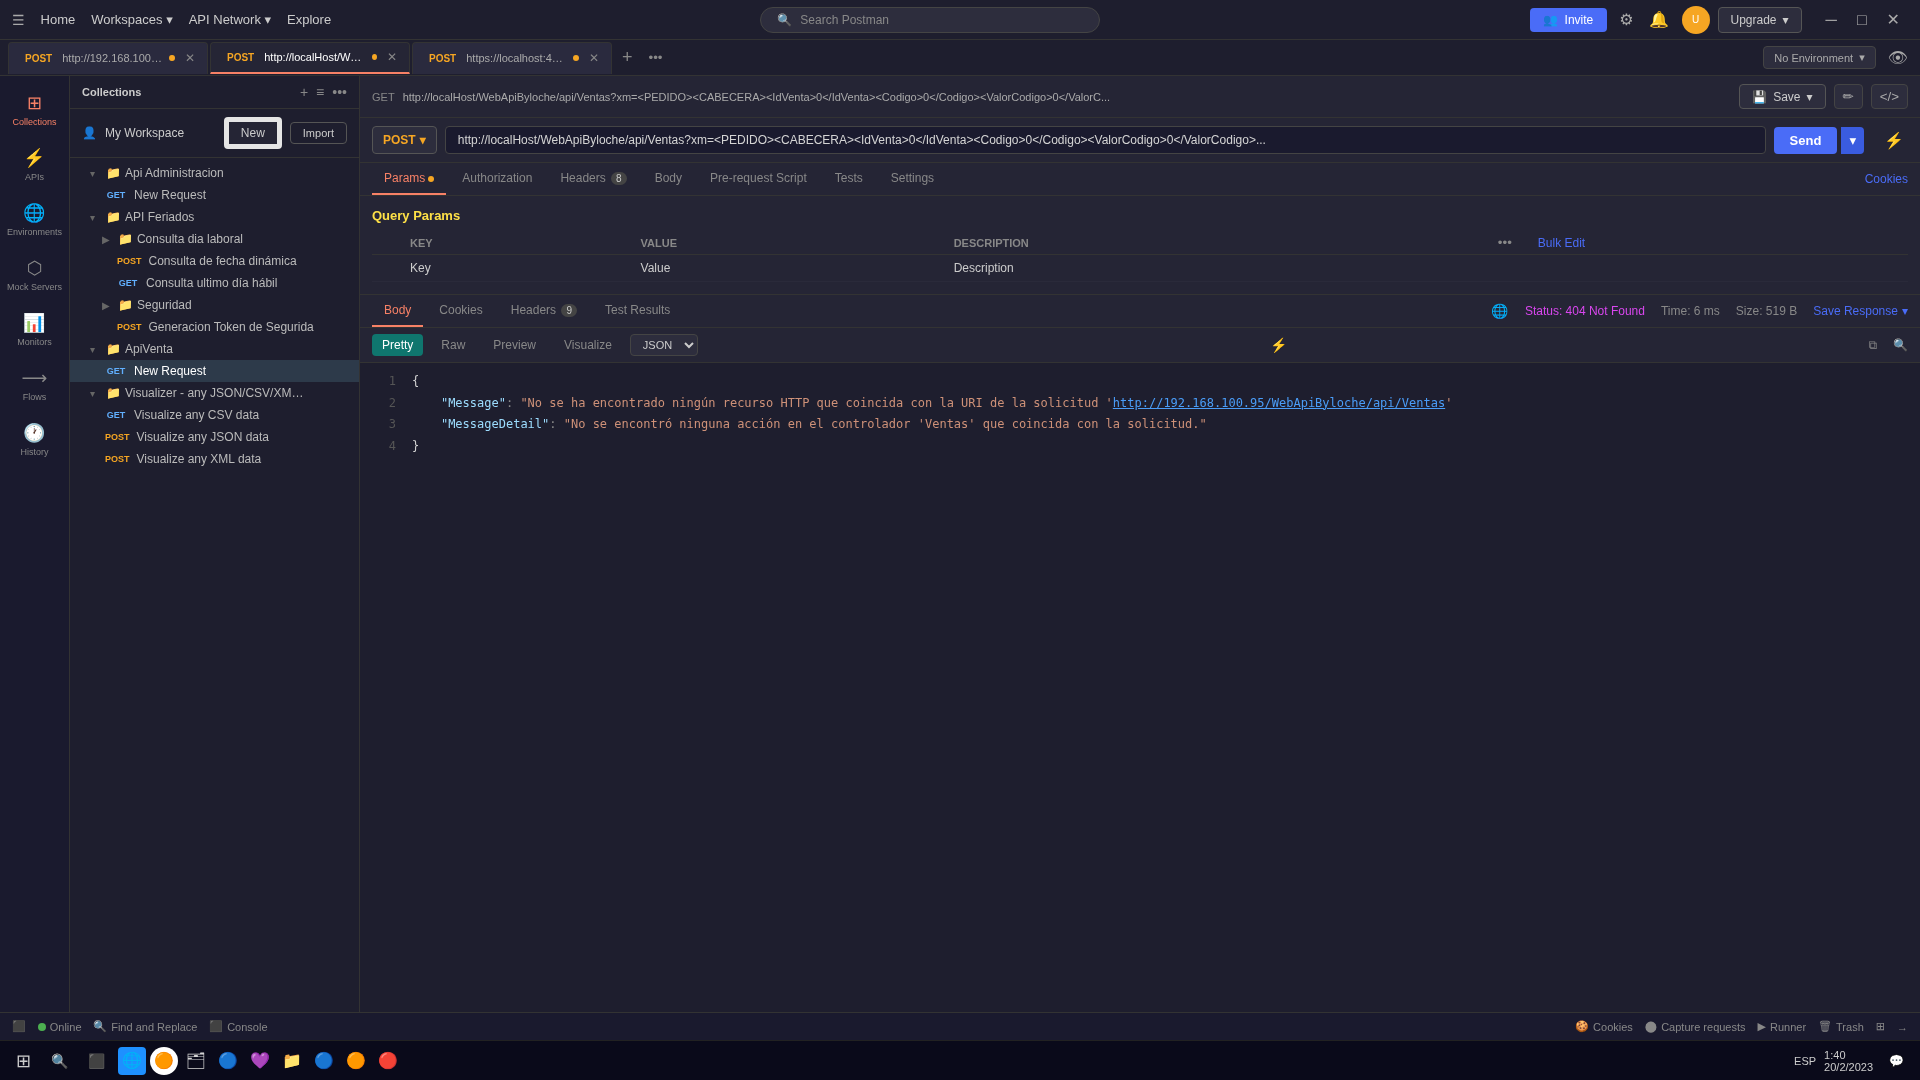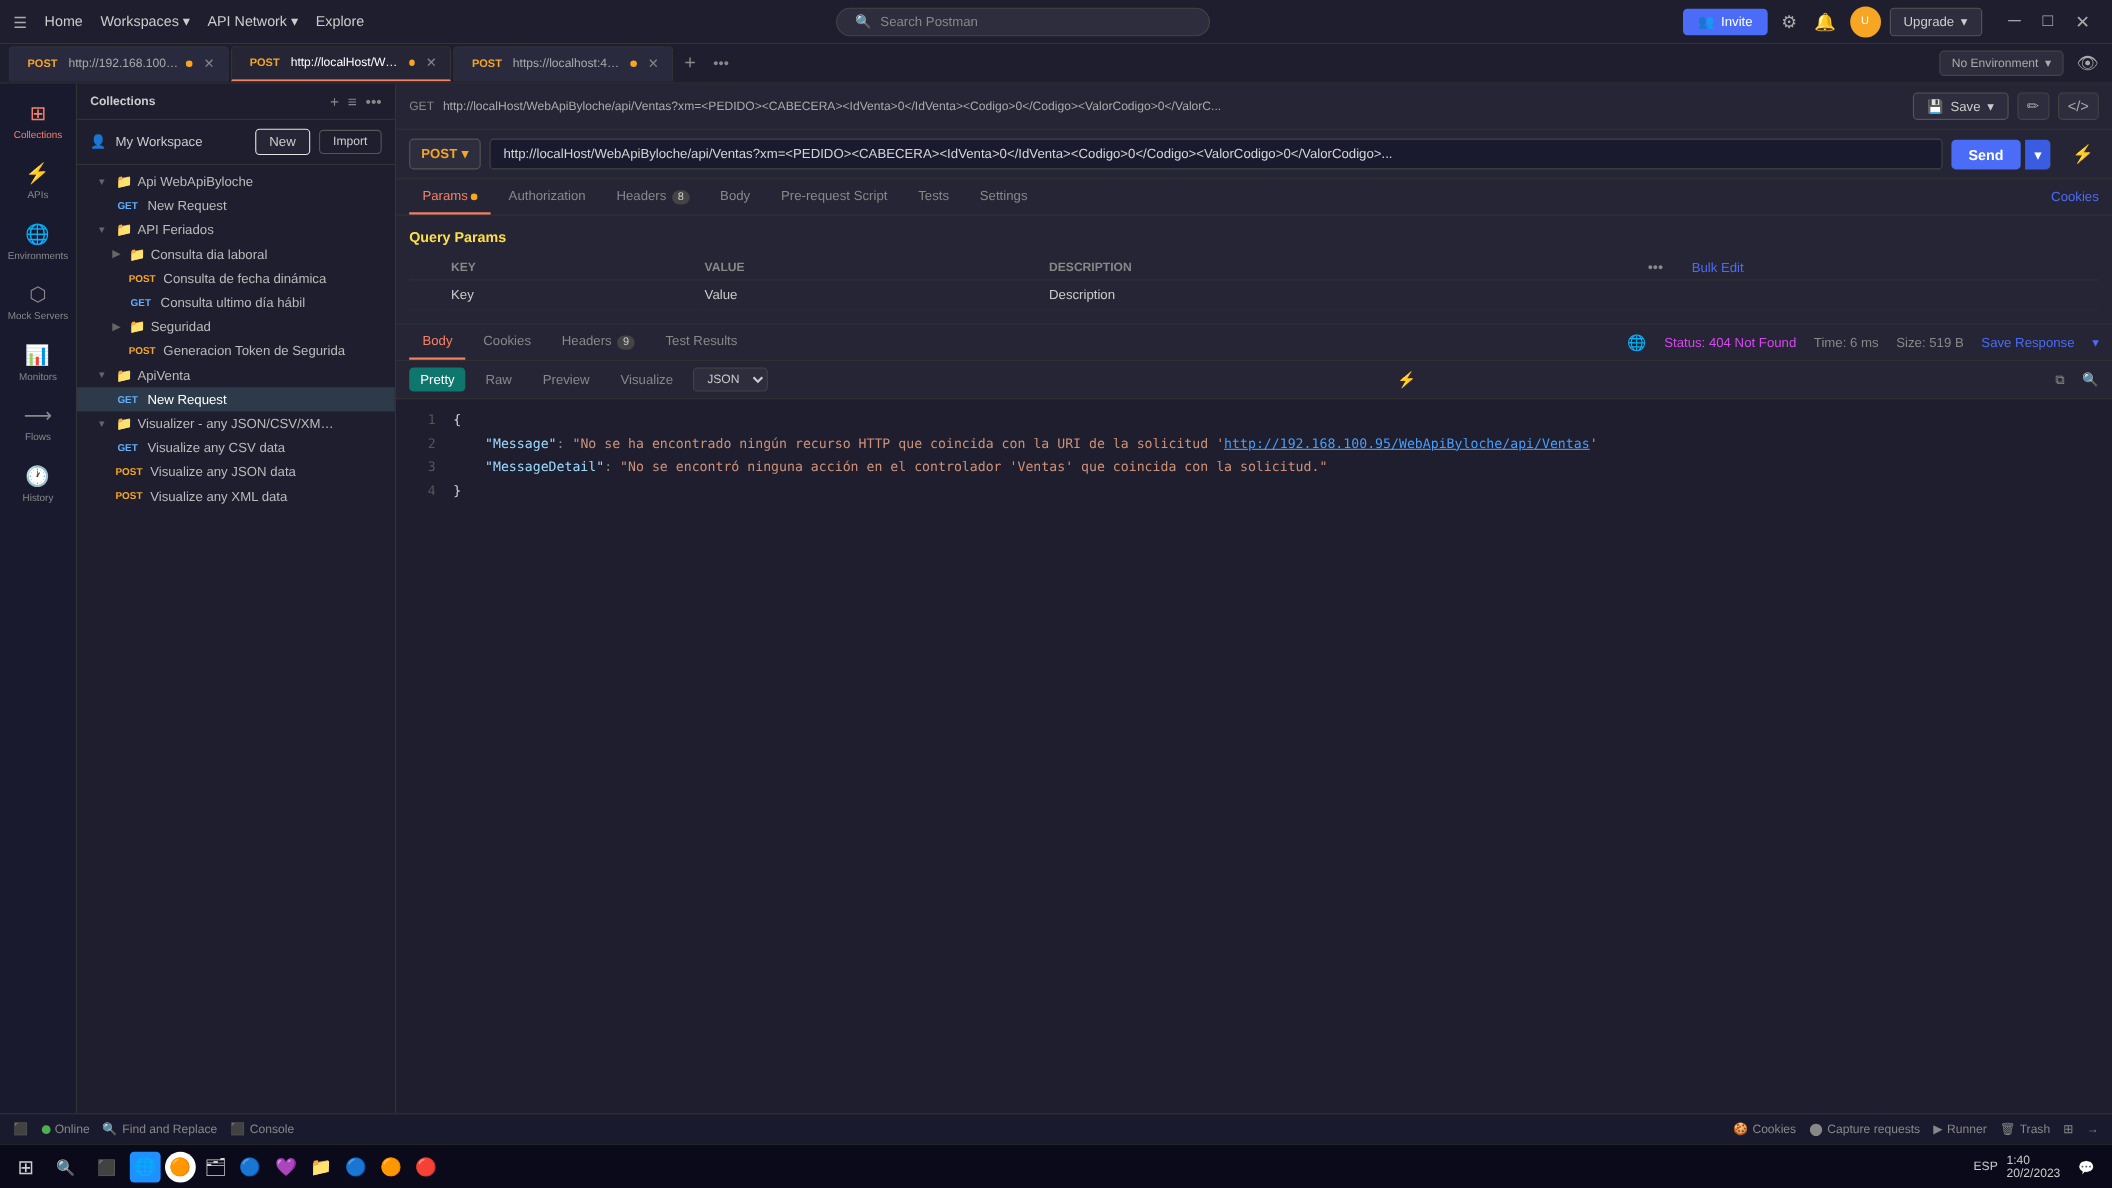--- a/index.html
+++ b/index.html
@@ -43,21 +43,21 @@
     .sidebar-item .icon { font-size: 18px; }
     .sidebar-item .label { font-size: 9px; text-align: center; }
 
     
     .collections-panel { width: 290px; background: #1e1e2e; border-right: 1px solid #333; display: flex; flex-direction: column; flex-shrink: 0; overflow: hidden; }
     .panel-header { display: flex; align-items: center; justify-content: space-between; padding: 8px 12px; border-bottom: 1px solid #333; }
     .panel-header-title { font-size: 11px; color: #ccc; font-weight: 600; }
     .panel-header-actions { display: flex; gap: 8px; }
     .panel-header-actions span { color: #888; cursor: pointer; font-size: 14px; }
     .panel-actions { display: flex; align-items: center; gap: 8px; padding: 8px 12px; border-bottom: 1px solid #333; }
-    .new-btn { background: #252535; border: 1px solid #e5e5e5; color: #ccc; border-radius: 4px; padding: 4px 12px; font-size: 12px; cursor: pointer; }
+    .new-btn { background: #252535; border: 5px solid #e5e5e5; color: #ccc; border-radius: 4px; padding: 4px 12px; font-size: 12px; cursor: pointer; }
     .import-btn { background: none; border: 1px solid #555; color: #ccc; border-radius: 4px; padding: 4px 12px; font-size: 11px; cursor: pointer; }
     .collections-tree { flex: 1; overflow-y: auto; padding: 4px 0; }
     .tree-item { display: flex; align-items: center; padding: 4px 8px; cursor: pointer; color: #bbb; font-size: 12px; gap: 4px; }
     .tree-item.active { background: #2d3a4a; color: #fff; }
     .tree-item .chevron { color: #666; font-size: 10px; width: 12px; }
     .tree-item .folder-icon { font-size: 12px; color: #888; }
     .tree-item .method-tag { font-size: 9px; font-weight: bold; padding: 1px 3px; border-radius: 2px; min-width: 28px; text-align: center; }
     .tag-get { color: #61affe; }
     .tag-post { color: #f6a623; }
     .indent1 { padding-left: 20px; }
@@ -100,21 +100,21 @@
     .bulk-edit-btn { background: none; border: none; color: #4a6cf7; font-size: 12px; cursor: pointer; }
     .more-btn-sm { background: none; border: none; color: #888; cursor: pointer; }
 
     
     .resp-section { border-top: 1px solid #333; display: flex; flex-direction: column; flex: 1; overflow: hidden; }
     .resp-tabs-bar { display: flex; align-items: center; padding: 0 12px; border-bottom: 1px solid #333; flex-shrink: 0; gap: 4px; }
     .resp-tab { padding: 8px 12px; font-size: 12px; color: #888; cursor: pointer; border-bottom: 2px solid transparent; }
     .resp-tab.active { color: #f78166; border-bottom-color: #f78166; }
     .resp-status { margin-left: auto; display: flex; align-items: center; gap: 16px; font-size: 12px; color: #888; }
     .status-404 { color: #d946ef; }
-    .save-response-btn { background: none; border: none; color: #4a6cf7; font-size: 12px; cursor: pointer; display: flex; align-items: flex-start; gap: 16px; }
+    .save-response-btn { background: none; border: none; color: #4a6cf7; font-size: 12px; cursor: pointer; display: flex; align-items: flex-start; gap: 4px; }
     .globe-icon { color: #4a6cf7; font-size: 14px; }
 
     
     .resp-body { flex: 1; overflow: hidden; display: flex; flex-direction: column; }
     .resp-format-bar { display: flex; align-items: center; padding: 6px 12px; gap: 8px; border-bottom: 1px solid #333; flex-shrink: 0; }
     .format-tab { padding: 4px 10px; font-size: 12px; color: #888; cursor: pointer; border-radius: 4px; }
     .format-tab.active { background: #0f766e; color: #fff; }
     .format-select { background: #2d2d3d; border: 1px solid #444; color: #ccc; border-radius: 4px; padding: 3px 8px; font-size: 11px; cursor: pointer; }
     .filter-icon { color: #888; cursor: pointer; font-size: 14px; margin-left: auto; }
     .copy-icon { color: #888; cursor: pointer; }
@@ -262,21 +262,21 @@
       <span style="color:#888;font-size:12px;">👤</span>
       <span style="color:#ccc;font-size:12px;flex:1;">My Workspace</span>
       <button class="new-btn">New</button>
       <button class="import-btn">Import</button>
     </div>
     <div class="collections-tree">
 
       <div class="tree-item indent1">
         <span class="chevron">▾</span>
         <span class="folder-icon">📁</span>
-        <span>Api WebApiByloche</span>
+        <span>Api Administracion</span>
       </div>
       <div class="tree-item indent2">
         <span class="method-tag tag-get">GET</span>
         <span>New Request</span>
       </div>
 
       <div class="tree-item indent1">
         <span class="chevron">▾</span>
         <span class="folder-icon">📁</span>
         <span>API Feriados</span>

